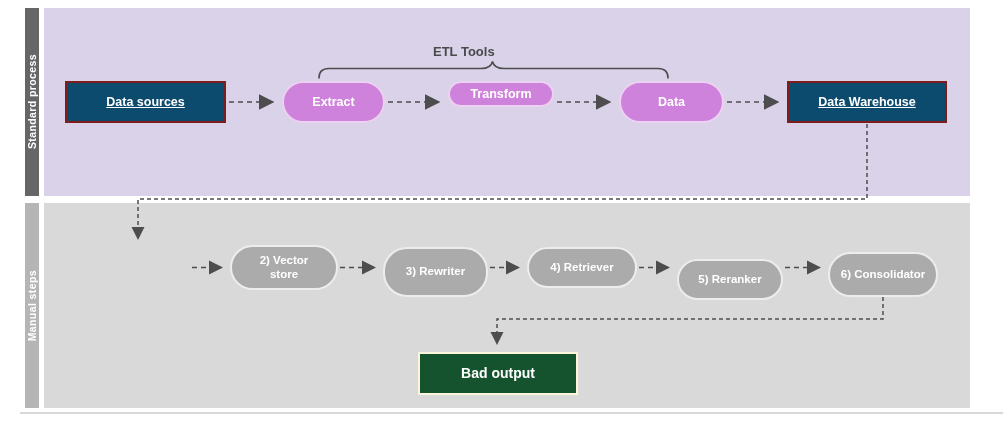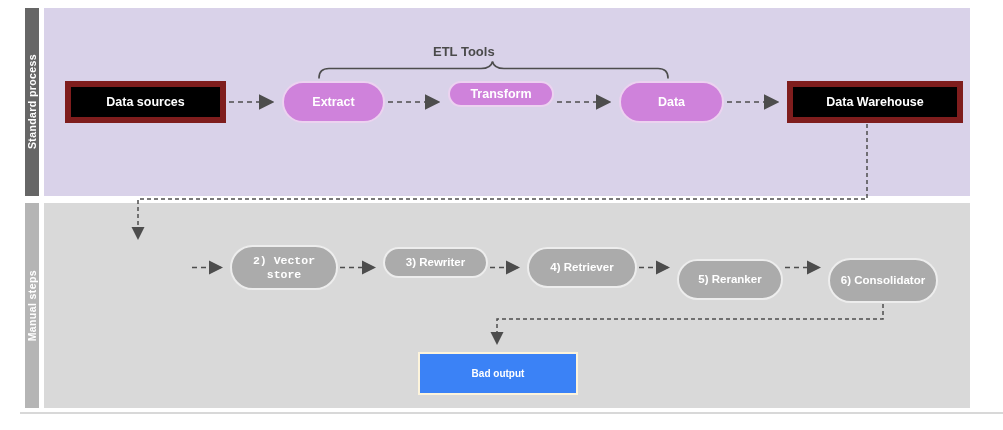--- a/index.html
+++ b/index.html
@@ -13,25 +13,25 @@
   }
   .lane-tab span{
     writing-mode:vertical-rl;transform:rotate(180deg);white-space:nowrap;
   }
   .lane-bg{position:absolute;}
   .node{
     position:absolute;display:flex;align-items:center;justify-content:center;
     color:#ffffff;font-weight:bold;text-align:center;box-sizing:border-box;
     line-height:1.15;
   }
-  .rectnode{border:6px solid #7f1d1d;background:#000000;font-size:12.5px;}
+  .rectnode{border:2px solid #7f1d1d;background:#0c4a6e;font-size:12.5px;text-decoration:underline;}
   .pillnode{border-radius:24px;font-size:12.5px;text-align:center;}
   .pill-pink{background:#CF82DB;border:2px solid #ecd2f0;}
   .pill-gray{background:#ABABAB;border:2px solid #ededed;font-size:11.5px;}
-  .yellownode{background:#3b82f6;border:2px solid #fdf4dc;font-size:10px;}
+  .yellownode{background:#14532d;border:2px solid #fdf4dc;font-size:14px;}
   .wrap-narrow{display:inline-block;max-width:64px;}
   .wrap-consol{display:inline-block;max-width:86px;}
   .brace-label{
     position:absolute;left:433px;top:44px;width:120px;text-align:left;
     font-size:13px;font-weight:bold;color:#4a4a4a;
   }
   .connector-layer{position:absolute;left:0;top:0;pointer-events:none;}
   .bottom-divider{position:absolute;left:20px;top:412px;width:983px;height:2px;background:#d8d8d8;}
 </style>
 </head>
@@ -73,28 +73,28 @@
 
     <path d="M319 78 Q319 68.5 329 68.5 L481 68.5 Q491 68.5 492.5 61.5 Q494 68.5 504 68.5 L658 68.5 Q668 68.5 668 78" stroke="#4d4d4d" stroke-width="1.6" fill="none" stroke-linecap="round"></path>
   </svg>
 
   <div class="brace-label">ETL Tools</div>
 
   <div class="node rectnode" style="left:65px;top:81px;width:161px;height:42px;">Data sources</div>
   <div class="node pillnode pill-pink" style="left:282px;top:81px;width:103px;height:42px;">Extract</div>
   <div class="node pillnode pill-pink" style="left:448px;top:81px;width:106px;height:26px;">Transform</div>
   <div class="node pillnode pill-pink" style="left:619px;top:81px;width:105px;height:42px;">Data</div>
-  <div class="node rectnode" style="left:787px;top:81px;width:176px;height:42px;">Data Warehouse</div>
+  <div class="node rectnode" style="left:787px;top:81px;width:160px;height:42px;">Data Warehouse</div>
 
-  <div class="node pillnode pill-gray" style="left:230px;top:245px;width:108px;height:45px;font-family:Liberation Mono, monospace;">
+  <div class="node pillnode pill-gray" style="left:230px;top:245px;width:108px;height:45px;">
     <span class="wrap-narrow">2) Vector store</span>
   </div>
-  <div class="node pillnode pill-gray" style="left:383px;top:247px;width:105px;height:31px;">3) Rewriter</div>
+  <div class="node pillnode pill-gray" style="left:383px;top:247px;width:105px;height:50px;">3) Rewriter</div>
   <div class="node pillnode pill-gray" style="left:527px;top:247px;width:110px;height:41px;">4) Retriever</div>
   <div class="node pillnode pill-gray" style="left:677px;top:247px;width:106px;height:41px;margin-top:12px;">5) Reranker</div>
-  <div class="node pillnode pill-gray" style="left:828px;top:258px;width:110px;height:45px;">
+  <div class="node pillnode pill-gray" style="left:828px;top:252px;width:110px;height:45px;">
     <span class="wrap-consol">6) Consolidator</span>
   </div>
   <div class="node yellownode" style="left:418px;top:352px;width:160px;height:43px;">Bad output</div>
 
   <div class="bottom-divider"></div>
 
 </div>
 
 </body></html>

